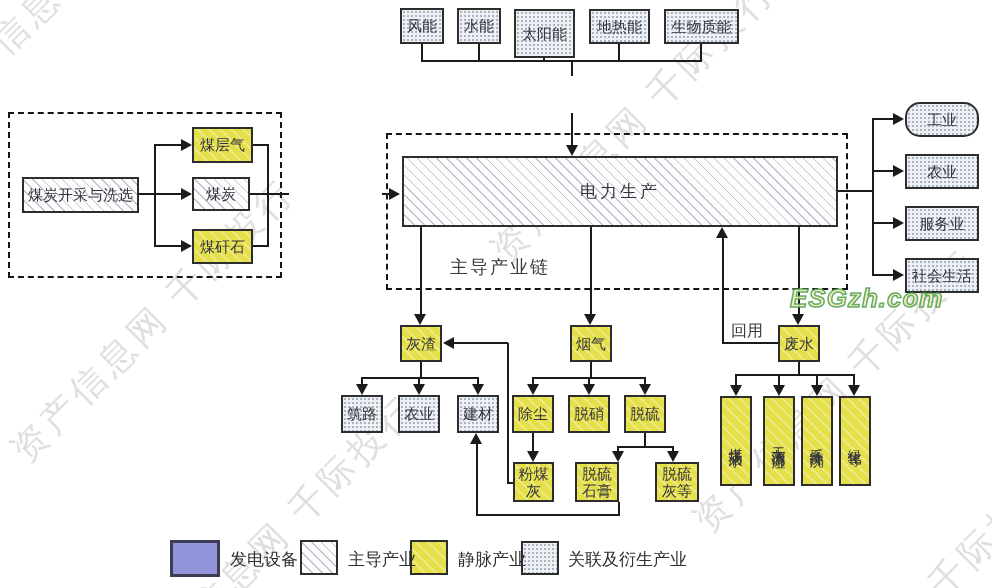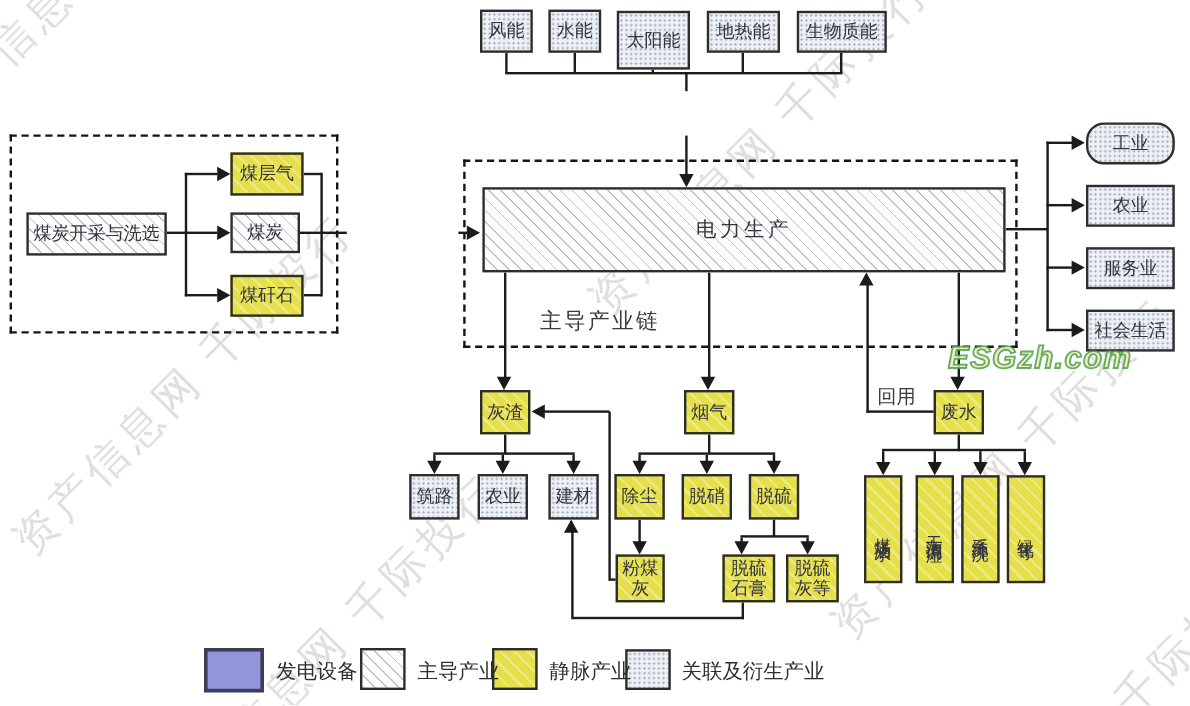--- a/index.html
+++ b/index.html
@@ -151,21 +151,21 @@
   <div class="vline" style="left:532px;top:433px;height:19px;"></div>
   <div class="ar down" style="left:527px;top:451px;"></div>
   <div class="box yellow" style="left:513px;top:462px;width:41px;height:40px;">粉煤灰</div>
 
   <div class="vline" style="left:644px;top:433px;height:14px;"></div>
   <div class="hline" style="left:617px;top:446px;width:57px;"></div>
   <div class="vline" style="left:617px;top:448px;height:4px;"></div>
   <div class="vline" style="left:672px;top:448px;height:4px;"></div>
   <div class="ar down" style="left:612px;top:451px;"></div>
   <div class="ar down" style="left:667px;top:451px;"></div>
-  <div class="box yellow" style="left:602px;top:462px;width:44px;height:40px;">脱硫石膏</div>
+  <div class="box yellow" style="left:575px;top:462px;width:44px;height:40px;">脱硫石膏</div>
   <div class="box yellow" style="left:655px;top:462px;width:44px;height:40px;">脱硫灰等</div>
 
   <div class="hline" style="left:508px;top:482px;width:6px;"></div>
   <div class="vline" style="left:507px;top:343px;height:141px;"></div>
   <div class="hline" style="left:453px;top:342px;width:55px;"></div>
   <div class="ar left" style="left:443px;top:337px;"></div>
 
   <div class="vline" style="left:618px;top:502px;height:14px;"></div>
   <div class="hline" style="left:477px;top:514px;width:143px;"></div>
   <div class="vline" style="left:476px;top:443px;height:73px;"></div>

